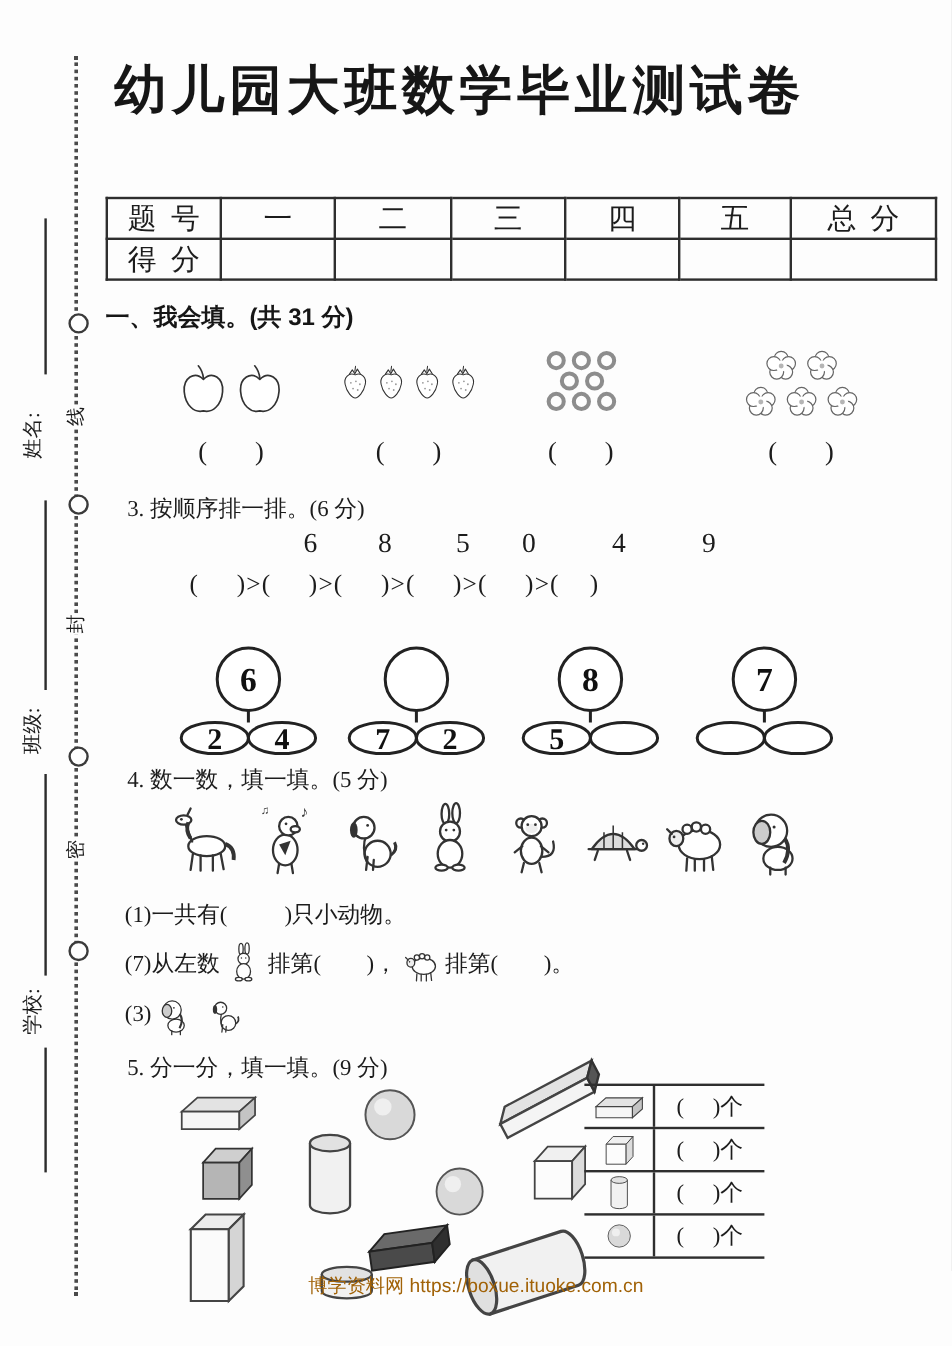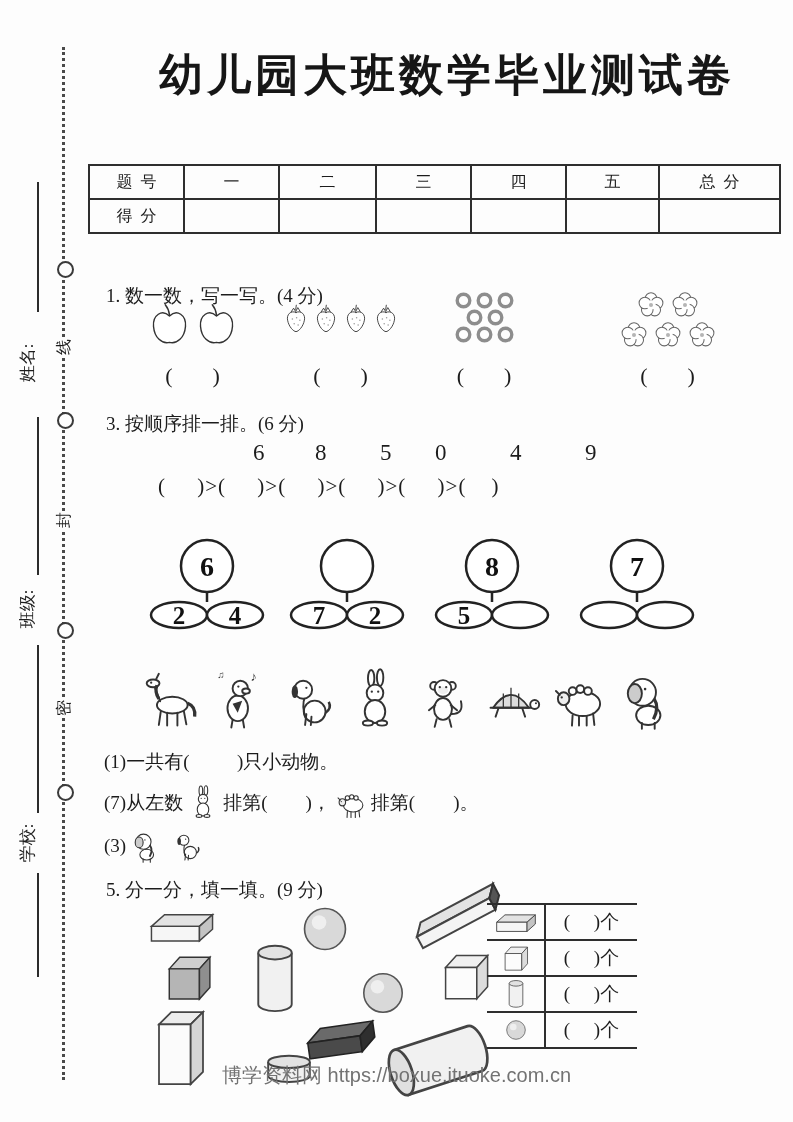--- a/index.html
+++ b/index.html
@@ -18,27 +18,27 @@
   .seal-circle{
     position:absolute;left:57px;width:13px;height:13px;border:2px solid #3a3a3a;
     border-radius:50%;background:#fdfdfd;
   }
   .seal-char{
     position:absolute;left:64px;font-size:16px;background:#fdfdfd;padding:3px 1px;
     transform:translate(-50%,-50%) rotate(-90deg);
   }
   
   .title{
-    position:absolute;left:95px;top:46px;width:640px;text-align:right;
+    position:absolute;left:95px;top:46px;width:640px;text-align:left;
     font-family:Liberation Serif, serif;font-weight:700;
     font-size:44px;letter-spacing:4px;color:#161616;
   }
   table.score{
     position:absolute;left:88px;top:164px;width:691px;border-collapse:collapse;
-    table-layout:fixed;font-size:16px;
+    table-layout:fixed;font-size:24px;
   }
   table.score td{border:2px solid #2e2e2e;text-align:center;height:32px;padding:0;}
   
   .sec-head{
     position:absolute;left:88px;top:251px;font-size:20px;font-weight:700;
     font-family:"Liberation Sans","DejaVu Sans",sans-serif;color:#161616;
   }
   .qlabel{position:absolute;font-size:19px;}
   .q1group{position:absolute;display:flex;flex-direction:column;align-items:center;}
   .q1row{display:flex;}
@@ -56,21 +56,21 @@
   .shape{position:absolute;}
   .shape svg{width:100%;height:100%;display:block;}
   .q5table{position:absolute;left:487px;top:903px;width:150px;}
   .q5row{display:flex;height:34px;border-top:2px solid #2e2e2e;align-items:stretch;}
   .q5row:last-child{border-bottom:2px solid #2e2e2e;}
   .q5icon{width:57px;border-right:2px solid #2e2e2e;display:flex;align-items:center;justify-content:center;}
   .q5ans{flex:1;display:flex;align-items:center;justify-content:center;font-size:19px;}
   
   .footer{
     position:absolute;left:0;top:1062px;width:100%;text-align:center;
-    color:#737373;font-size:20px;font-family:"Liberation Sans","DejaVu Sans",sans-serif;
+    color:#a16207;font-size:16px;font-family:"Liberation Sans","DejaVu Sans",sans-serif;
   }
 </style>
 </head>
 <body>
 
 <div class="page">
 
   <div class="field-line" style="top:182px;height:130px;"></div>
   <div class="field-label" style="top:363px;">姓名:</div>
   <div class="field-line" style="top:417px;height:158px;"></div>
@@ -115,22 +115,22 @@
       <td></td>
       <td></td>
       <td></td>
       <td></td>
       <td></td>
       <td></td>
     </tr>
   </tbody>
     </table>
 
-
-  <div class="qlabel" style="left:106px;top:283px;">1. 数一数，写一写。(4 分)</div>
+  <div class="sec-head">一、我会填。(共 31 分)</div>
+
   <div id="q1-groups">
       <div class="q1group" style="left: 146px; top: 302px;">
         <div class="q1row">
           <span style="display: inline-block; width: 47px; height: 47px;">
             <svg viewBox="0 0 100 100" style="width: 100%; height: 100%; display: block;">
               <path d="M50 30 C34 14 14 28 16 52 C18 76 34 90 50 86 C66 90 82 76 84 52 C86 28 66 14 50 30 Z" fill="#fff" stroke="#333" stroke-width="3" stroke-linecap="round" stroke-linejoin="round"></path>
               <path d="M50 28 C49 18 46 12 41 6" fill="none" stroke="#333" stroke-width="3" stroke-linecap="round" stroke-linejoin="round"></path>
             </svg>
           </span>
           <span style="display: inline-block; width: 47px; height: 47px;">
@@ -369,20 +369,21 @@
     <circle cx="62" cy="30" r="26" fill="#fff" stroke="#222" stroke-width="2.5"></circle>
     <path d="M62 56 L62 66" stroke="#222" stroke-width="2.5"></path>
     <ellipse cx="34" cy="79" rx="28" ry="13" fill="#fff" stroke="#222" stroke-width="2.5"></ellipse>
     <ellipse cx="90" cy="79" rx="28" ry="13" fill="#fff" stroke="#222" stroke-width="2.5"></ellipse>
     <text x="62" y="40" text-anchor="middle" font-size="28" font-weight="bold" fill="#111" font-family="Liberation Serif,serif">7</text>
     <text x="34" y="88" text-anchor="middle" font-size="25" font-weight="bold" fill="#111" font-family="Liberation Serif,serif"></text>
     <text x="90" y="88" text-anchor="middle" font-size="25" font-weight="bold" fill="#111" font-family="Liberation Serif,serif"></text>
   </svg></div>
     </div>
 
+  <div class="qlabel" style="left:106px;top:637px;">4. 数一数，填一填。(5 分)</div>
   <div class="animal-row" id="q4-animals">
       <span class="animal" style="display: inline-block; width: 64px; height: 74px;">
         <svg viewBox="0 0 100 100" style="width: 100%; height: 100%; display: block;">
           <ellipse cx="52" cy="58" rx="24" ry="13" fill="#fff" stroke="#333" stroke-width="3" stroke-linecap="round" stroke-linejoin="round"></ellipse>
           <path d="M34 68 L31 89 M44 70 L44 90 M60 70 L60 90 M70 67 L74 88" fill="none" stroke="#333" stroke-width="3" stroke-linecap="round" stroke-linejoin="round"></path>
           <path d="M33 52 L24 28" fill="none" stroke="#333" stroke-width="3" stroke-linecap="round" stroke-linejoin="round"></path>
           <ellipse cx="22" cy="24" rx="10" ry="6" fill="#fff" stroke="#333" stroke-width="3" stroke-linecap="round" stroke-linejoin="round"></ellipse>
           <path d="M27 17 L31 9" fill="none" stroke="#333" stroke-width="3" stroke-linecap="round" stroke-linejoin="round"></path>
           <path d="M31 48 Q24 38 28 27" fill="none" stroke="#333" stroke-width="5"></path>
           <path d="M76 55 Q89 60 87 76" fill="none" stroke="#333" stroke-width="5"></path>

